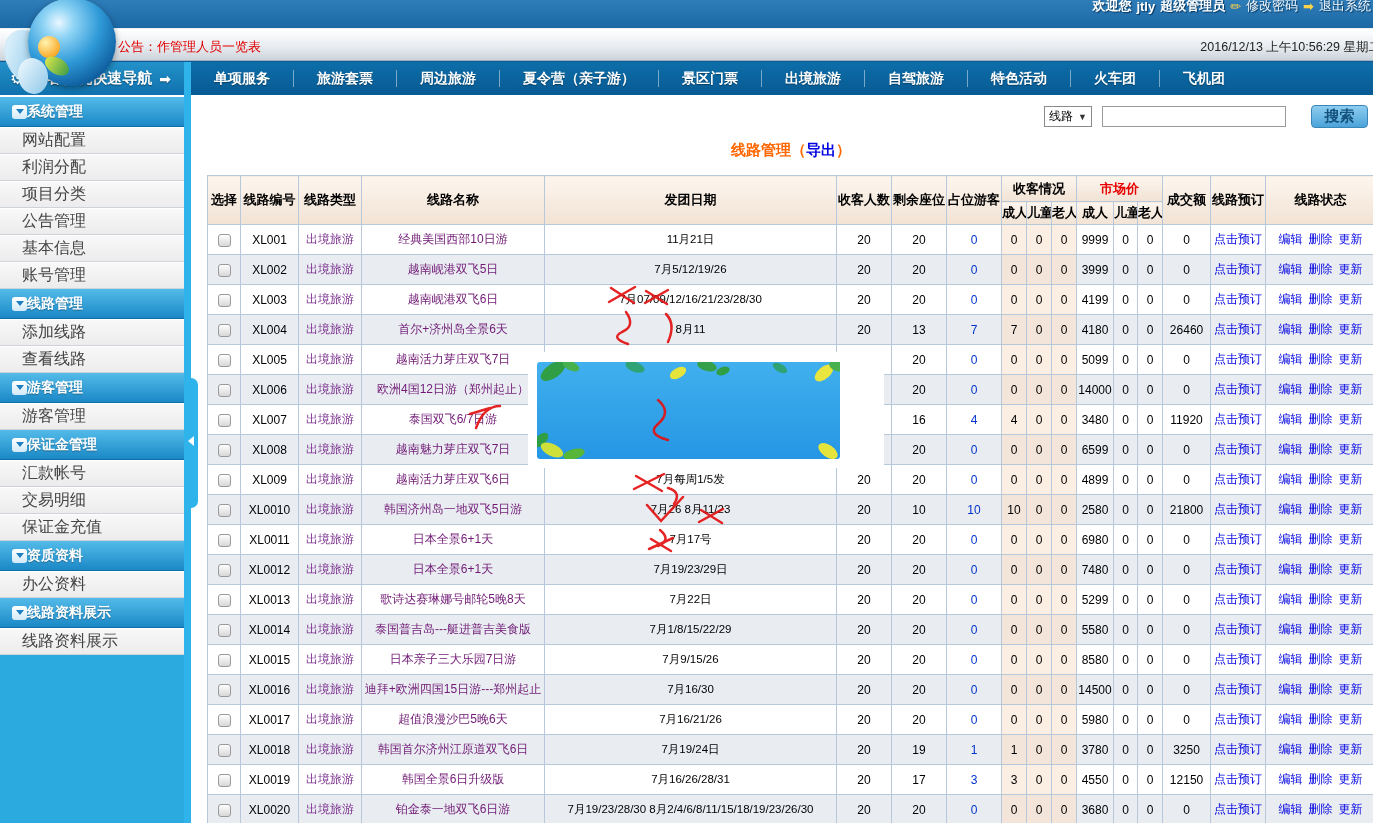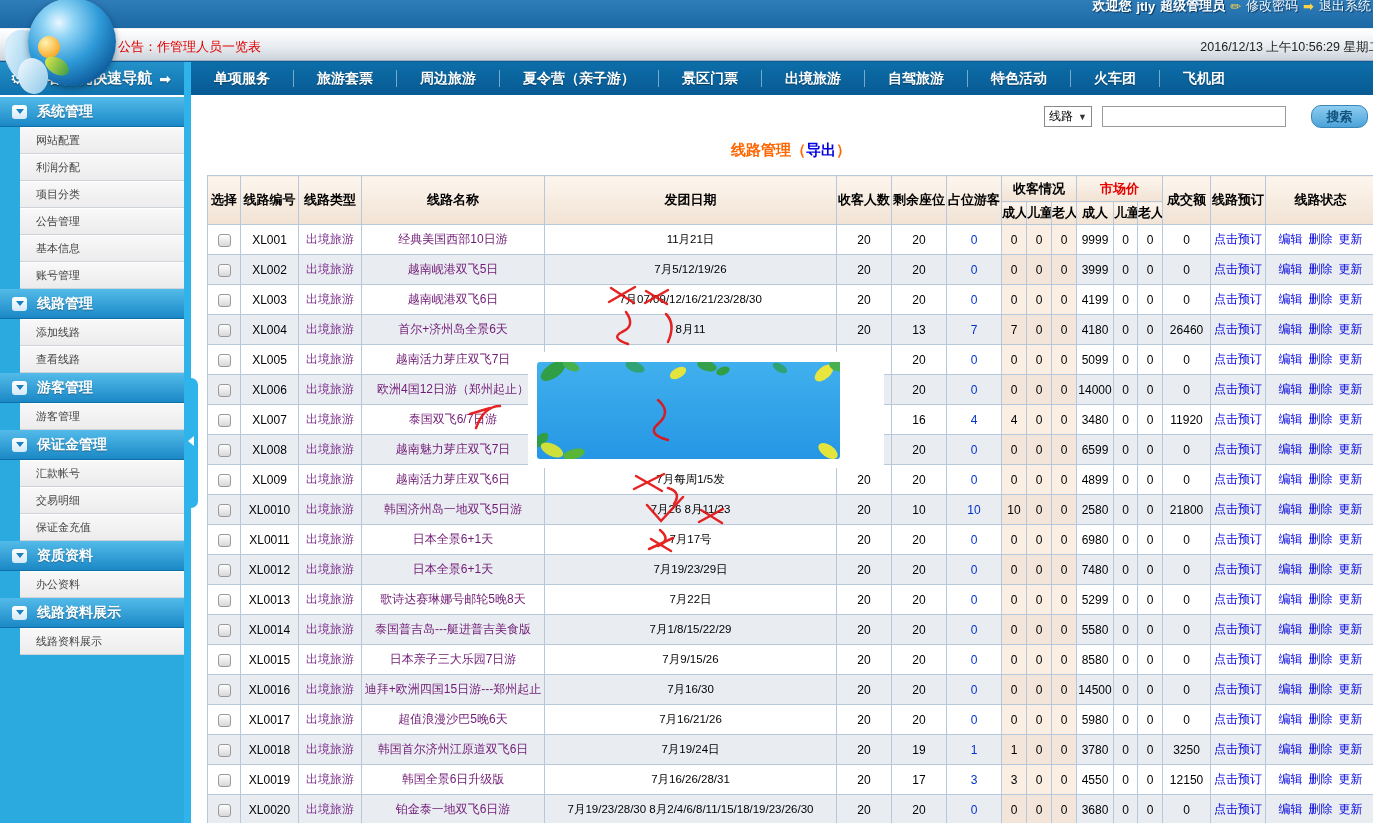--- a/index.html
+++ b/index.html
@@ -52,40 +52,40 @@
 
   
   .cyan-strip { position:absolute; left:184px; top:62px; width:7px; bottom:0; background:#2eb3ea; z-index:3; }
   .side-handle { position:absolute; left:184px; top:378px; width:14px; height:130px; background:#2eb3ea;
                  border-radius:0 7px 7px 0; z-index:4; cursor:pointer; }
   .side-handle i { position:absolute; left:4px; top:58px; width:0; height:0;
                    border-top:5px solid transparent; border-bottom:5px solid transparent;
                    border-right:6px solid #fff; }
   .sidebar { position:absolute; left:0; top:97px; width:184px; bottom:0; background:#2aaade; z-index:2; }
   .sb-head { height:30px; background:linear-gradient(180deg,#53bbe9,#1b88c6); border-bottom:1px solid #0e6ea8;
-             display:flex; align-items:center; gap:10px; padding-left:12px; cursor:pointer;
+             display:flex; align-items:center; padding-left:12px; cursor:pointer;
              color:#fff; font-weight:bold; font-size:14px; text-shadow:0 1px 1px rgba(0,0,0,.3); }
   .sb-ico { width:15px; height:14px; border-radius:3px; background:linear-gradient(#ffffff,#d2e9f7);
             display:flex; align-items:center; justify-content:center; flex:0 0 auto; }
   .sb-ico i { width:0; height:0; border-left:4px solid transparent; border-right:4px solid transparent;
               border-top:5px solid #1b7fc0; }
   .sb-item { height:27px; background:linear-gradient(180deg,#f8f8f8,#ececec);
              border-top:1px solid #fff; border-bottom:1px solid #cdd3d8;
-             display:flex; align-items:center; padding-left:16px; color:#444; font-size:11px; cursor:pointer;margin-left:20px; }
+             display:flex; align-items:center; padding-left:22px; color:#444; font-size:16px; cursor:pointer; }
 
   
   .content { position:absolute; left:191px; top:97px; right:0; bottom:0; background:#fff; }
   .toolbar { position:absolute; top:8px; right:5px; display:flex; align-items:center; z-index:5; }
   .fake-select { width:48px; height:21px; border:1px solid #8a8a8a; background:#fff; cursor:pointer;
                  display:flex; align-items:center; justify-content:space-between; padding:0 4px; font-size:12px; }
   .fake-select .dd { font-size:9px; color:#333; }
   .search-input { width:184px; height:21px; border:1px solid #9a9a9a; margin-left:10px; font-size:12px; padding:0 4px; }
-  .search-btn { width:57px; height:23px; margin-left:25px; border:1px solid #3987b8; border-radius:10px;
+  .search-btn { width:57px; height:23px; margin-left:25px; border:1px solid #3987b8; border-radius:4px;
                 background:linear-gradient(180deg,#8ecdf0,#4ba3d9); color:#14527e; font-weight:bold;
-                font-size:13px; cursor:pointer; }
+                font-size:15px; cursor:pointer; }
   .page-title { position:absolute; top:44px; left:16px; width:1168px; text-align:center;
                 font-size:15px; font-weight:bold; }
   .t-orange { color:#ff6600; }
   .t-link { color:#0000e0; cursor:pointer; text-decoration:none; }
 
   
   table.grid { position:absolute; top:78px; left:16px; width:1168px; border-collapse:collapse;
                table-layout:fixed; font-size:12px; z-index:1; }
   .grid th, .grid td { border:1px solid #b6c8da; text-align:center; padding:0;
                        overflow:hidden; white-space:nowrap; }

